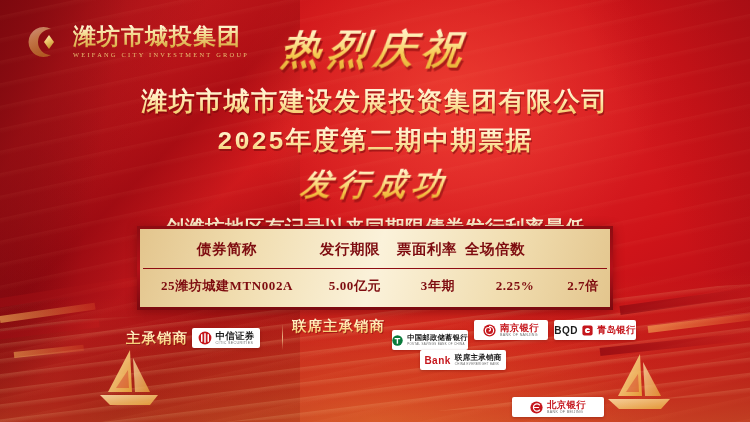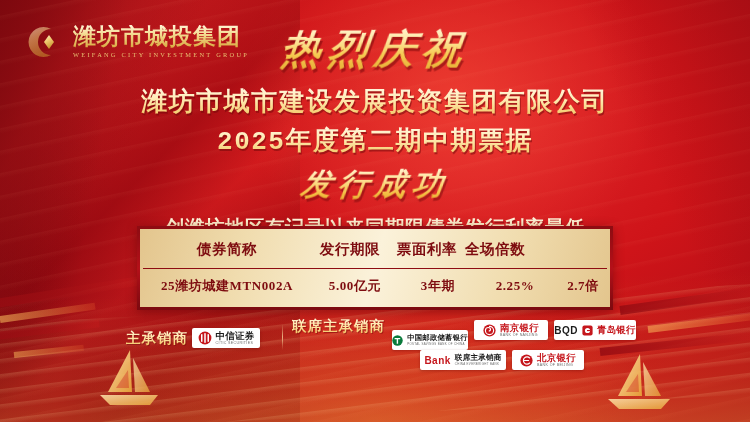--- a/index.html
+++ b/index.html
@@ -413,21 +413,21 @@
   </div>
 
   <div class="bank-row-2">
     <div class="logo-card" style="width:86px;">
       <span class="lc-bqd" style="color:#c5161c"><span>Bank</span></span>
       <div class="lc-stack">
         <span class="lc-cn" style="font-size:7.6px">联席主承销商</span>
         <span class="lc-en" style="font-size:2.9px">CHINA EVERBRIGHT BANK</span>
       </div>
     </div>
-    <div class="logo-card" style="width:72px;">
+    <div class="logo-card" style="width:92px;margin-top:47px;">
       <svg class="emblem" width="13" height="13" viewBox="0 0 13 13">
         <circle cx="6.5" cy="6.5" r="6.1" fill="#c5161c"></circle>
         <path d="M9.6 4 a3.6 3.6 0 1 0 0 5 M4.4 6.5 h4.2" fill="none" stroke="#fff" stroke-width="1.15" stroke-linecap="round"></path>
       </svg>
       <div class="lc-stack">
         <span class="lc-cn red">北京银行</span>
         <span class="lc-en">BANK OF BEIJING</span>
       </div>
     </div>
   </div>

